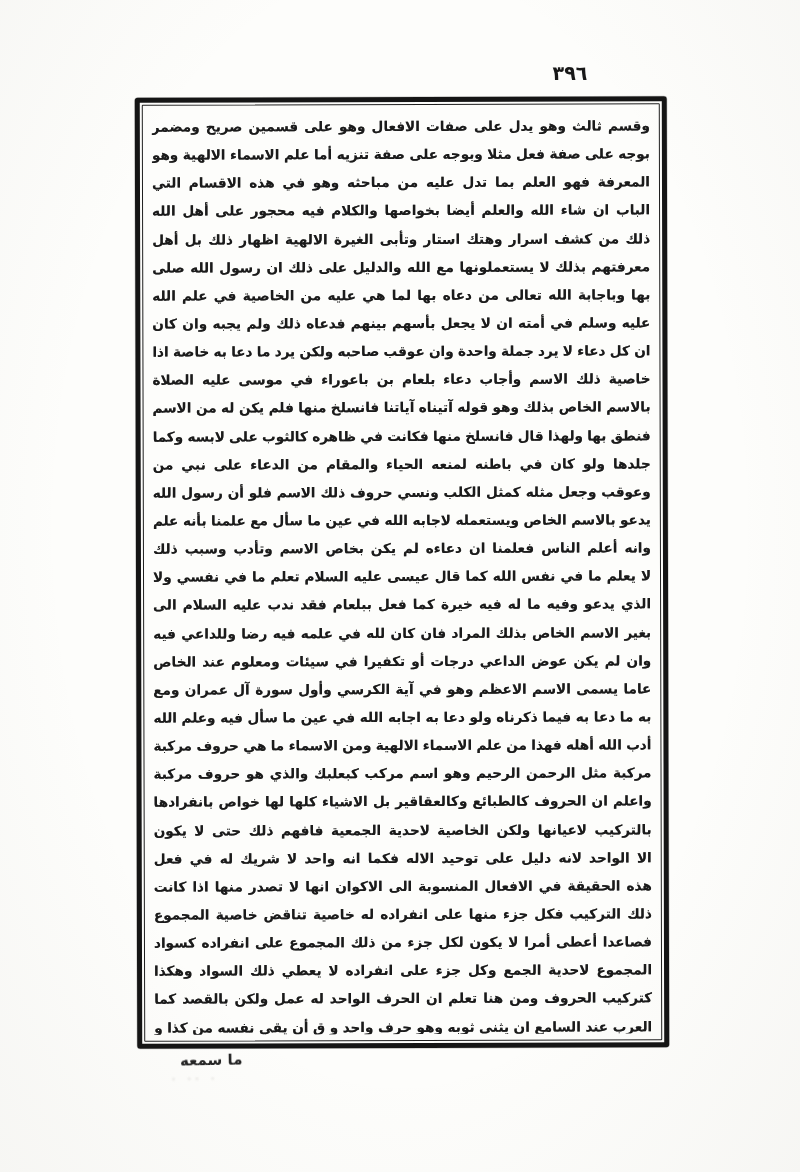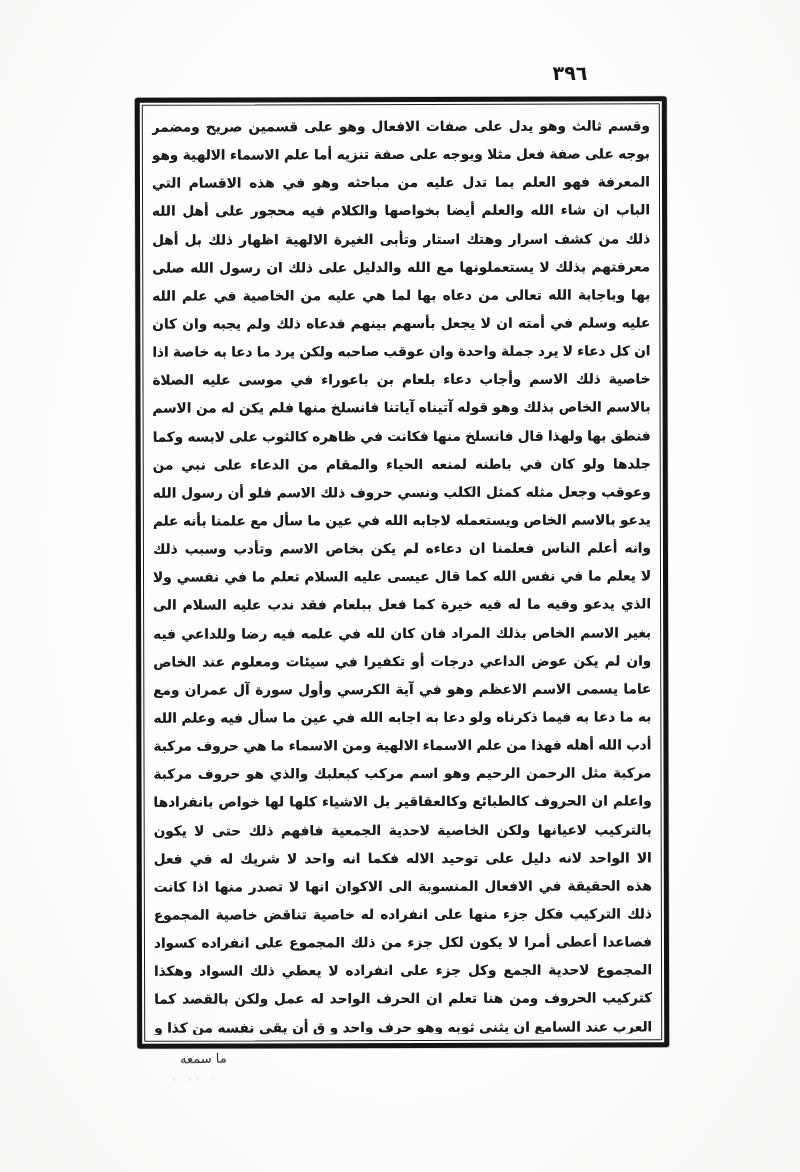--- a/index.html
+++ b/index.html
@@ -73,22 +73,22 @@
     overflow: hidden;
     color: var(--ink);
     word-spacing: -0.5px;
     text-shadow: 0 0 0.4px rgba(0,0,0,0.55);
   }
   .catchword {
     position: absolute;
     left: 180px;
     top: 1051px;
     direction: rtl;
-    font-size: 13px;
-    font-weight: normal;
+    font-size: 15px;
+    font-weight: bold;
     color: #242424;
     transform: rotate(-1deg);
     filter: blur(0.2px);
     text-align: right;
   }
   .catchword-smudge {
     position: absolute;
     left: 172px;
     top: 1074px;
     width: 60px;

